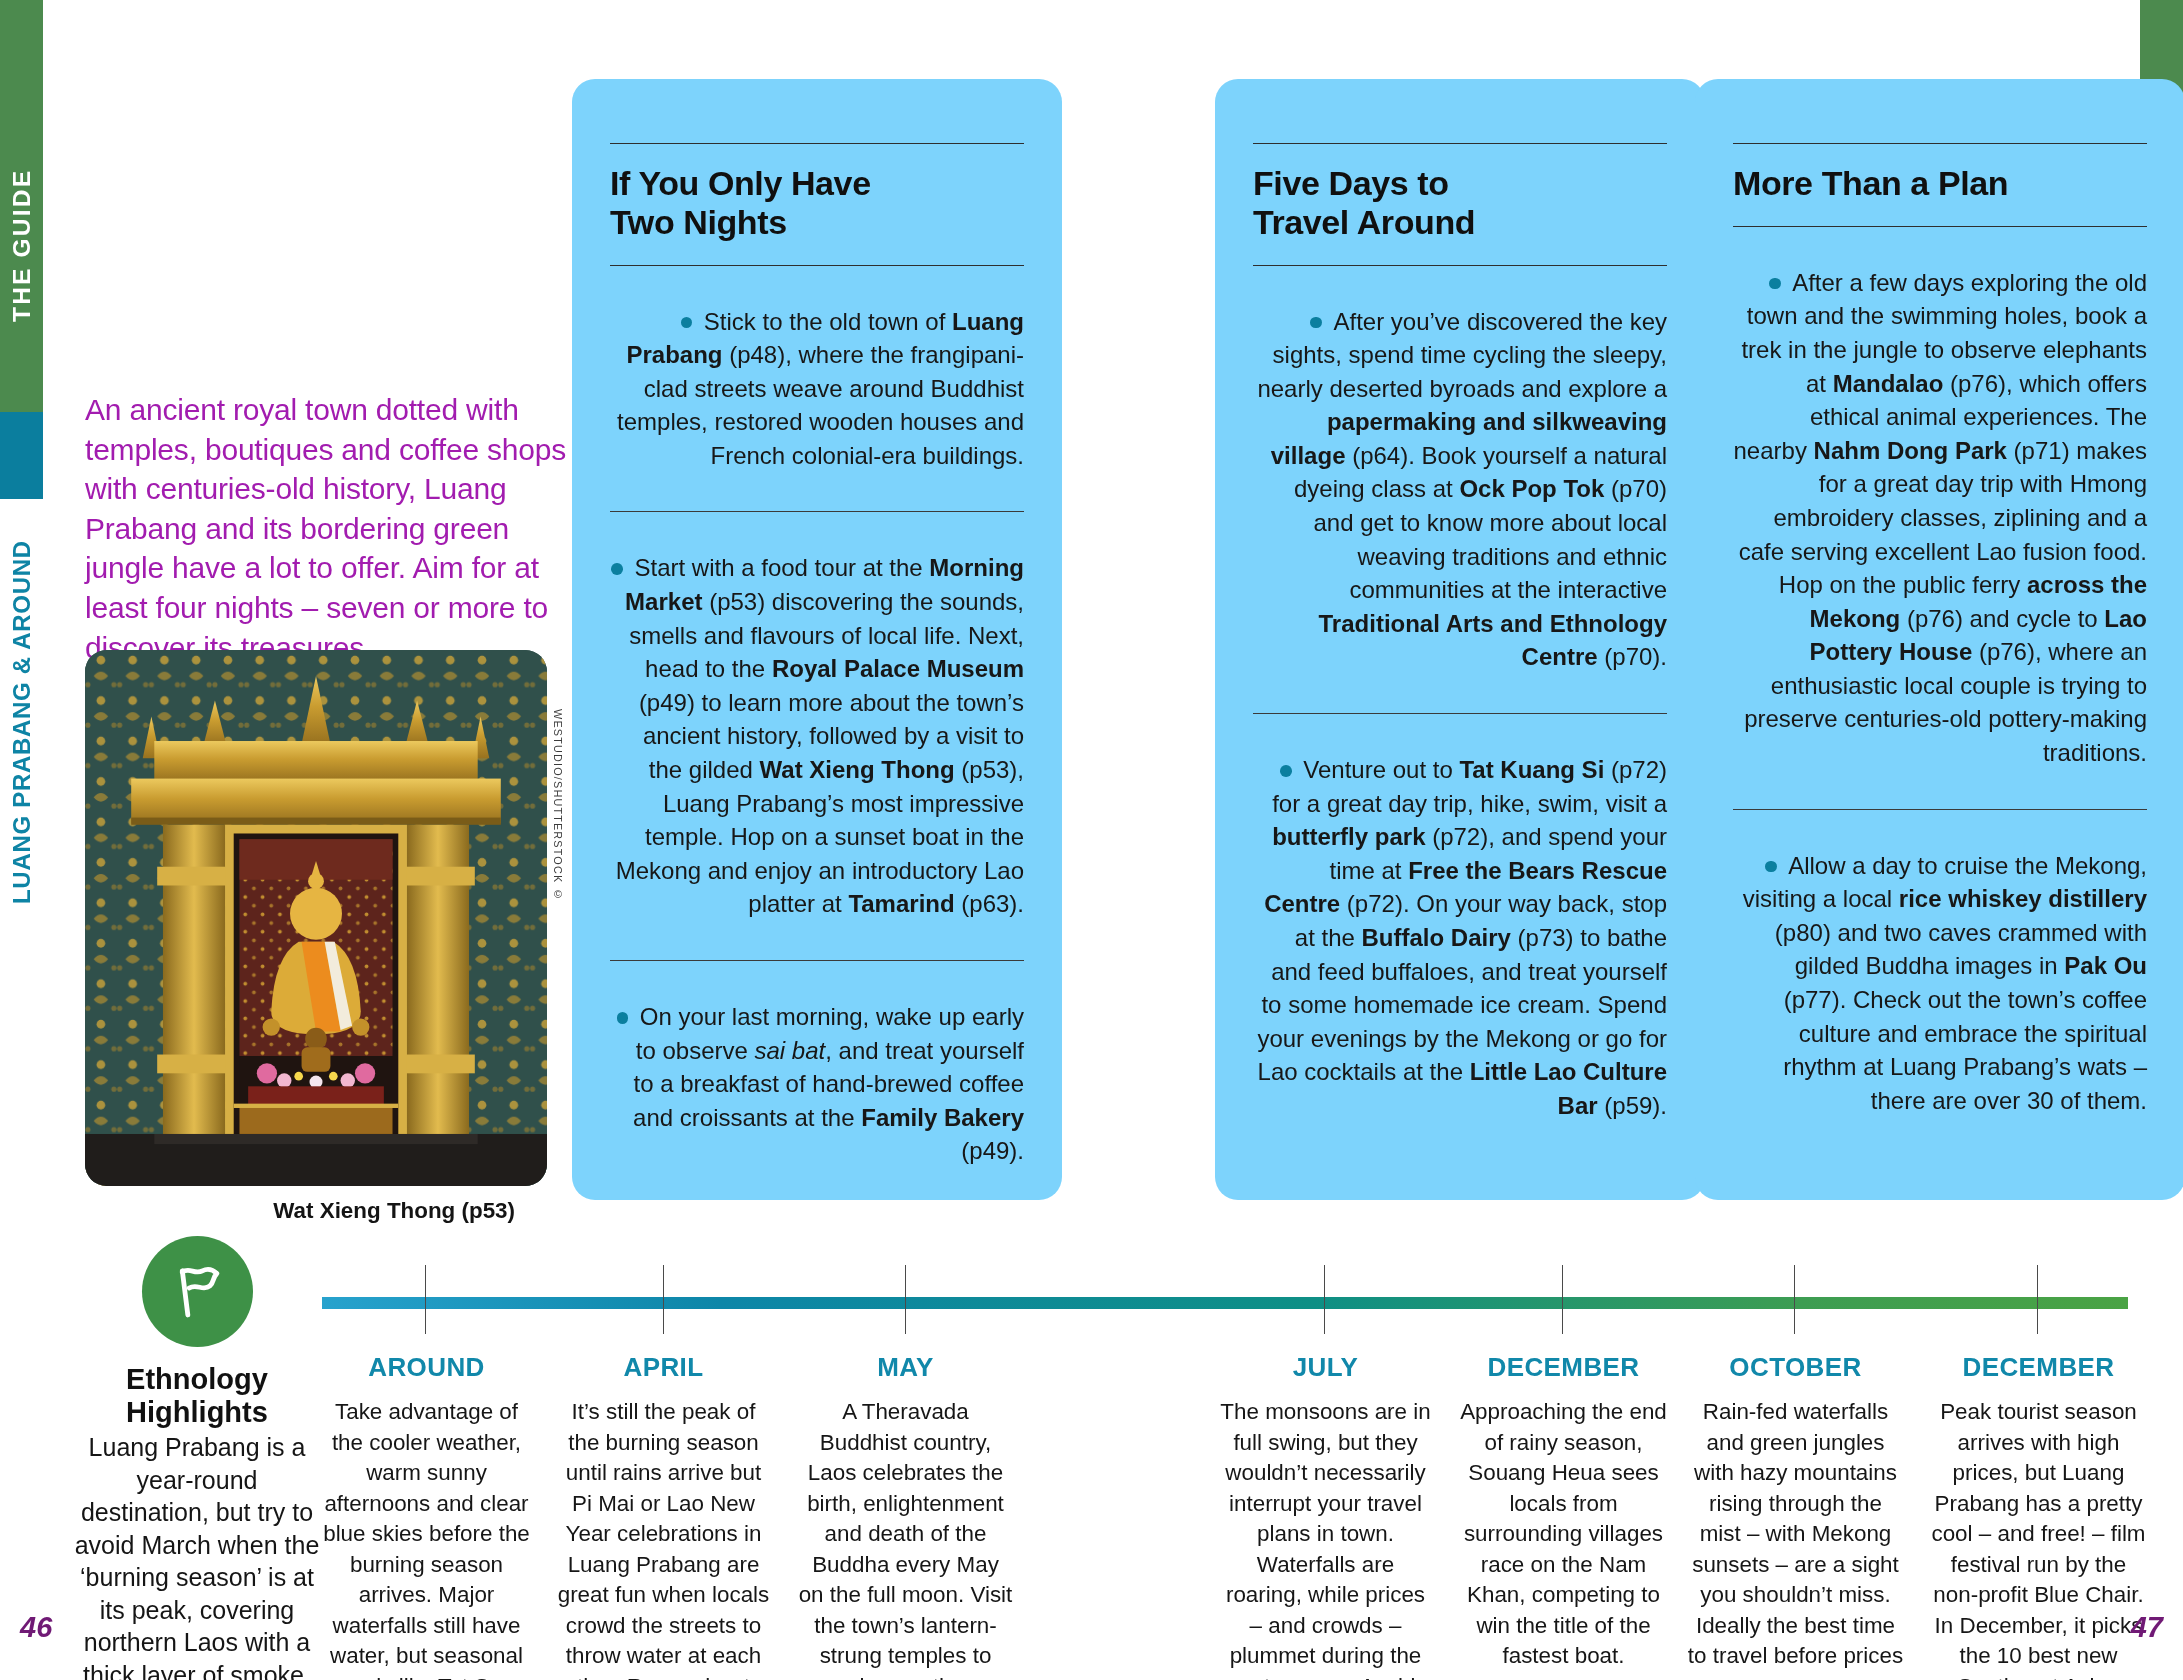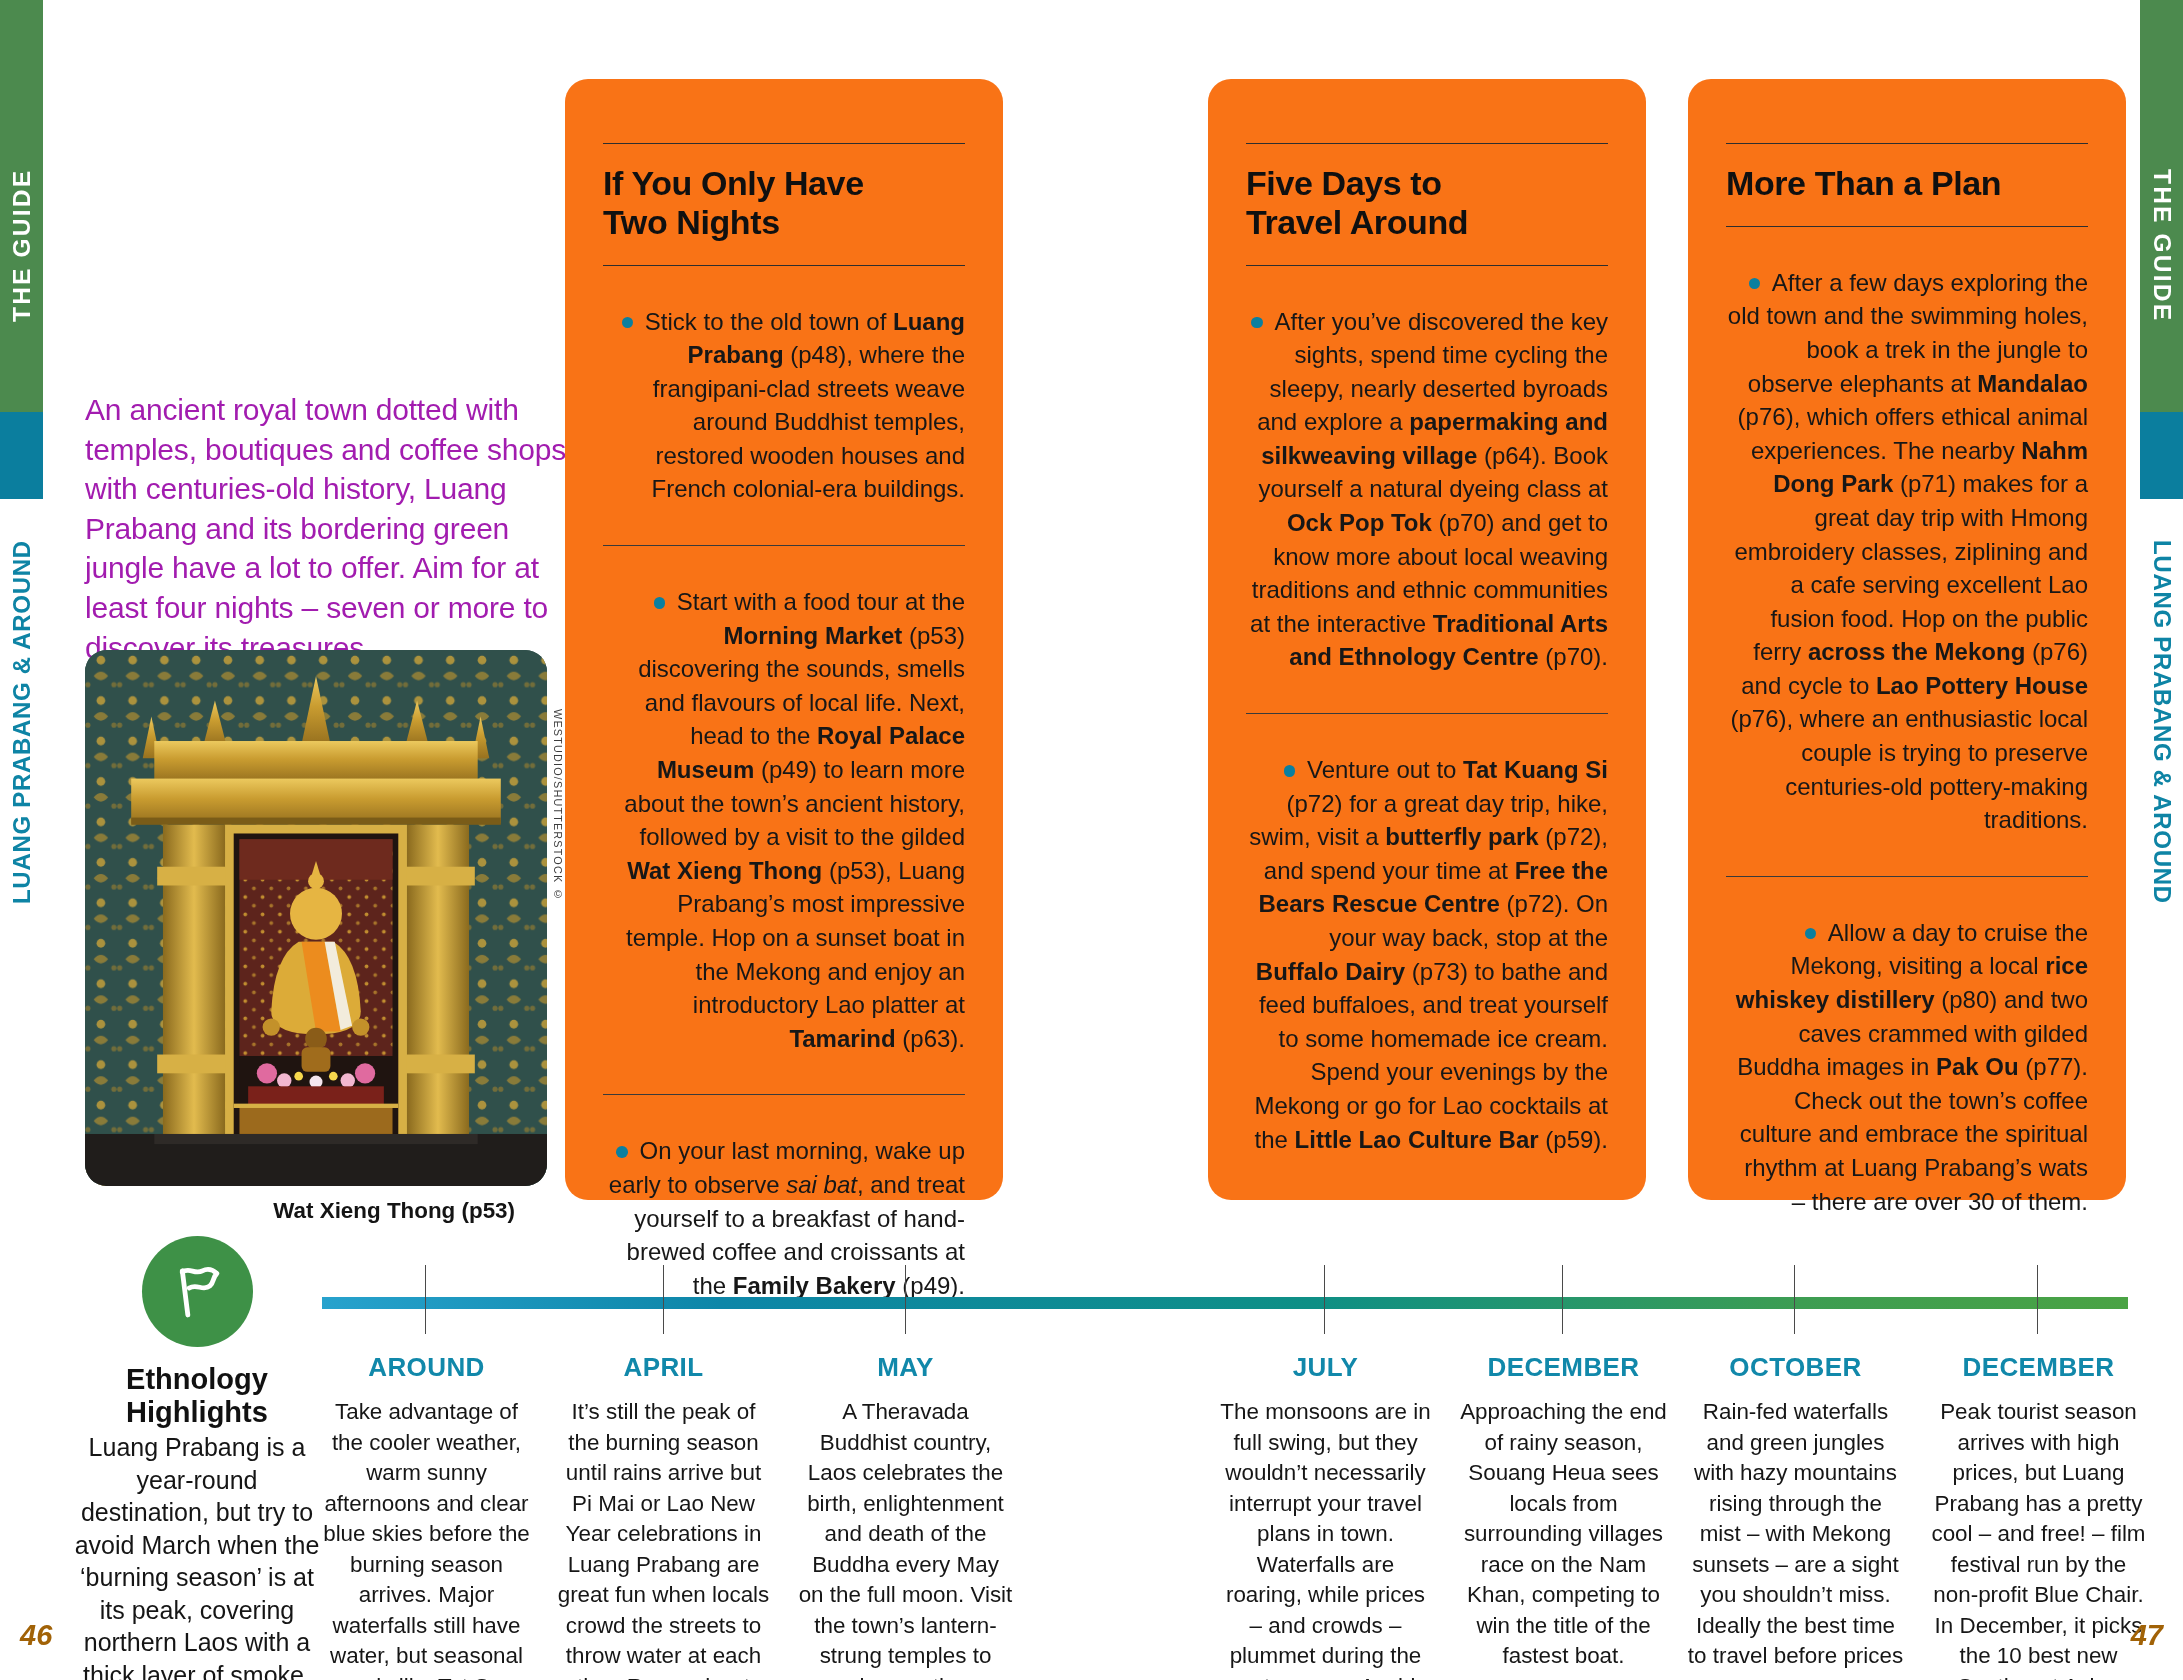--- a/index.html
+++ b/index.html
@@ -27,22 +27,22 @@
 
   .photo{position:absolute;left:85px;top:650px;width:462px;height:536px;border-radius:21.7px;
          overflow:hidden;background:#31504c;}
   .photo svg{display:block;width:100%;height:100%;}
   .photo-caption{position:absolute;left:85px;top:1198px;width:462px;text-align:right;
                  padding-right:32px;box-sizing:border-box;font-size:22.4px;font-weight:700;color:#141414;}
   .photo-credit{position:absolute;left:552px;top:709px;height:375px;writing-mode:vertical-rl;
                 font-size:10.8px;letter-spacing:1.2px;color:#3c3c3c;}
 
   
-  .box{position:absolute;top:79px;width:438px;height:1121px;background:#f97316;border-radius:23px;
-       padding:64px 38px 0 38px;box-sizing:border-box;}
+  .box{position:absolute;top:79px;width:490px;height:1121px;background:#7dd3fc;border-radius:23px;
+       padding:64px 38px 0 38px;box-sizing:border-box;margin-left:7px;}
   .box.b1{left:565px;} .box.b2{left:1208px;} .box.b3{left:1688px;}
   .rule{border-top:1.4px solid #2e2e2e;height:0;}
   .box-title{margin:0;padding:20px 0 23px 0;font-size:34px;line-height:1.14;font-weight:700;
              color:#101010;white-space:pre-line;letter-spacing:-0.4px;}
   .bullet{margin:39px 0 0 0;font-size:24px;line-height:1.40;color:#171717;text-align:right;}
   .sep{border-top:1.4px solid #3a3a3a;margin-top:39px;}
   .dot{display:inline-block;width:11.6px;height:11.6px;border-radius:50%;background:#0b7f9f;
        margin-right:11.6px;vertical-align:1.4px;}
   .bullet b{font-weight:700;} .bullet i{font-style:italic;}
 
@@ -56,21 +56,21 @@
                  font-size:25px;line-height:1.30;color:#151515;}
 
   .timeline-bar{position:absolute;left:322px;top:1297px;width:1806px;height:12.3px;
                 background:linear-gradient(90deg,#27a2cd 0%,#0d86a8 22%,#0e8f85 55%,#3d9d52 82%,#4aa344 100%);}
   .tick{position:absolute;top:1265px;width:1.4px;height:69px;background:#4a4a4a;}
 
   .month{position:absolute;top:1352px;width:217px;text-align:center;}
   .month .mname{font-size:26px;font-weight:700;letter-spacing:0.4px;color:#1188aa;}
   .month .mtext{margin-top:14.4px;font-size:22.4px;line-height:1.36;color:#161616;}
 
-  .pn{position:absolute;top:1611px;font-size:29px;font-weight:700;font-style:italic;color:#a16207;margin-top:8px;}
+  .pn{position:absolute;top:1611px;font-size:29px;font-weight:700;font-style:italic;color:#701a75;}
   .pn.left{left:20px;} .pn.right{right:20px;}
 </style>
 </head>
 <body>
 
 <div class="page">
 
   <div class="strip left">
     <div class="green"></div>
     <div class="teal"></div>

